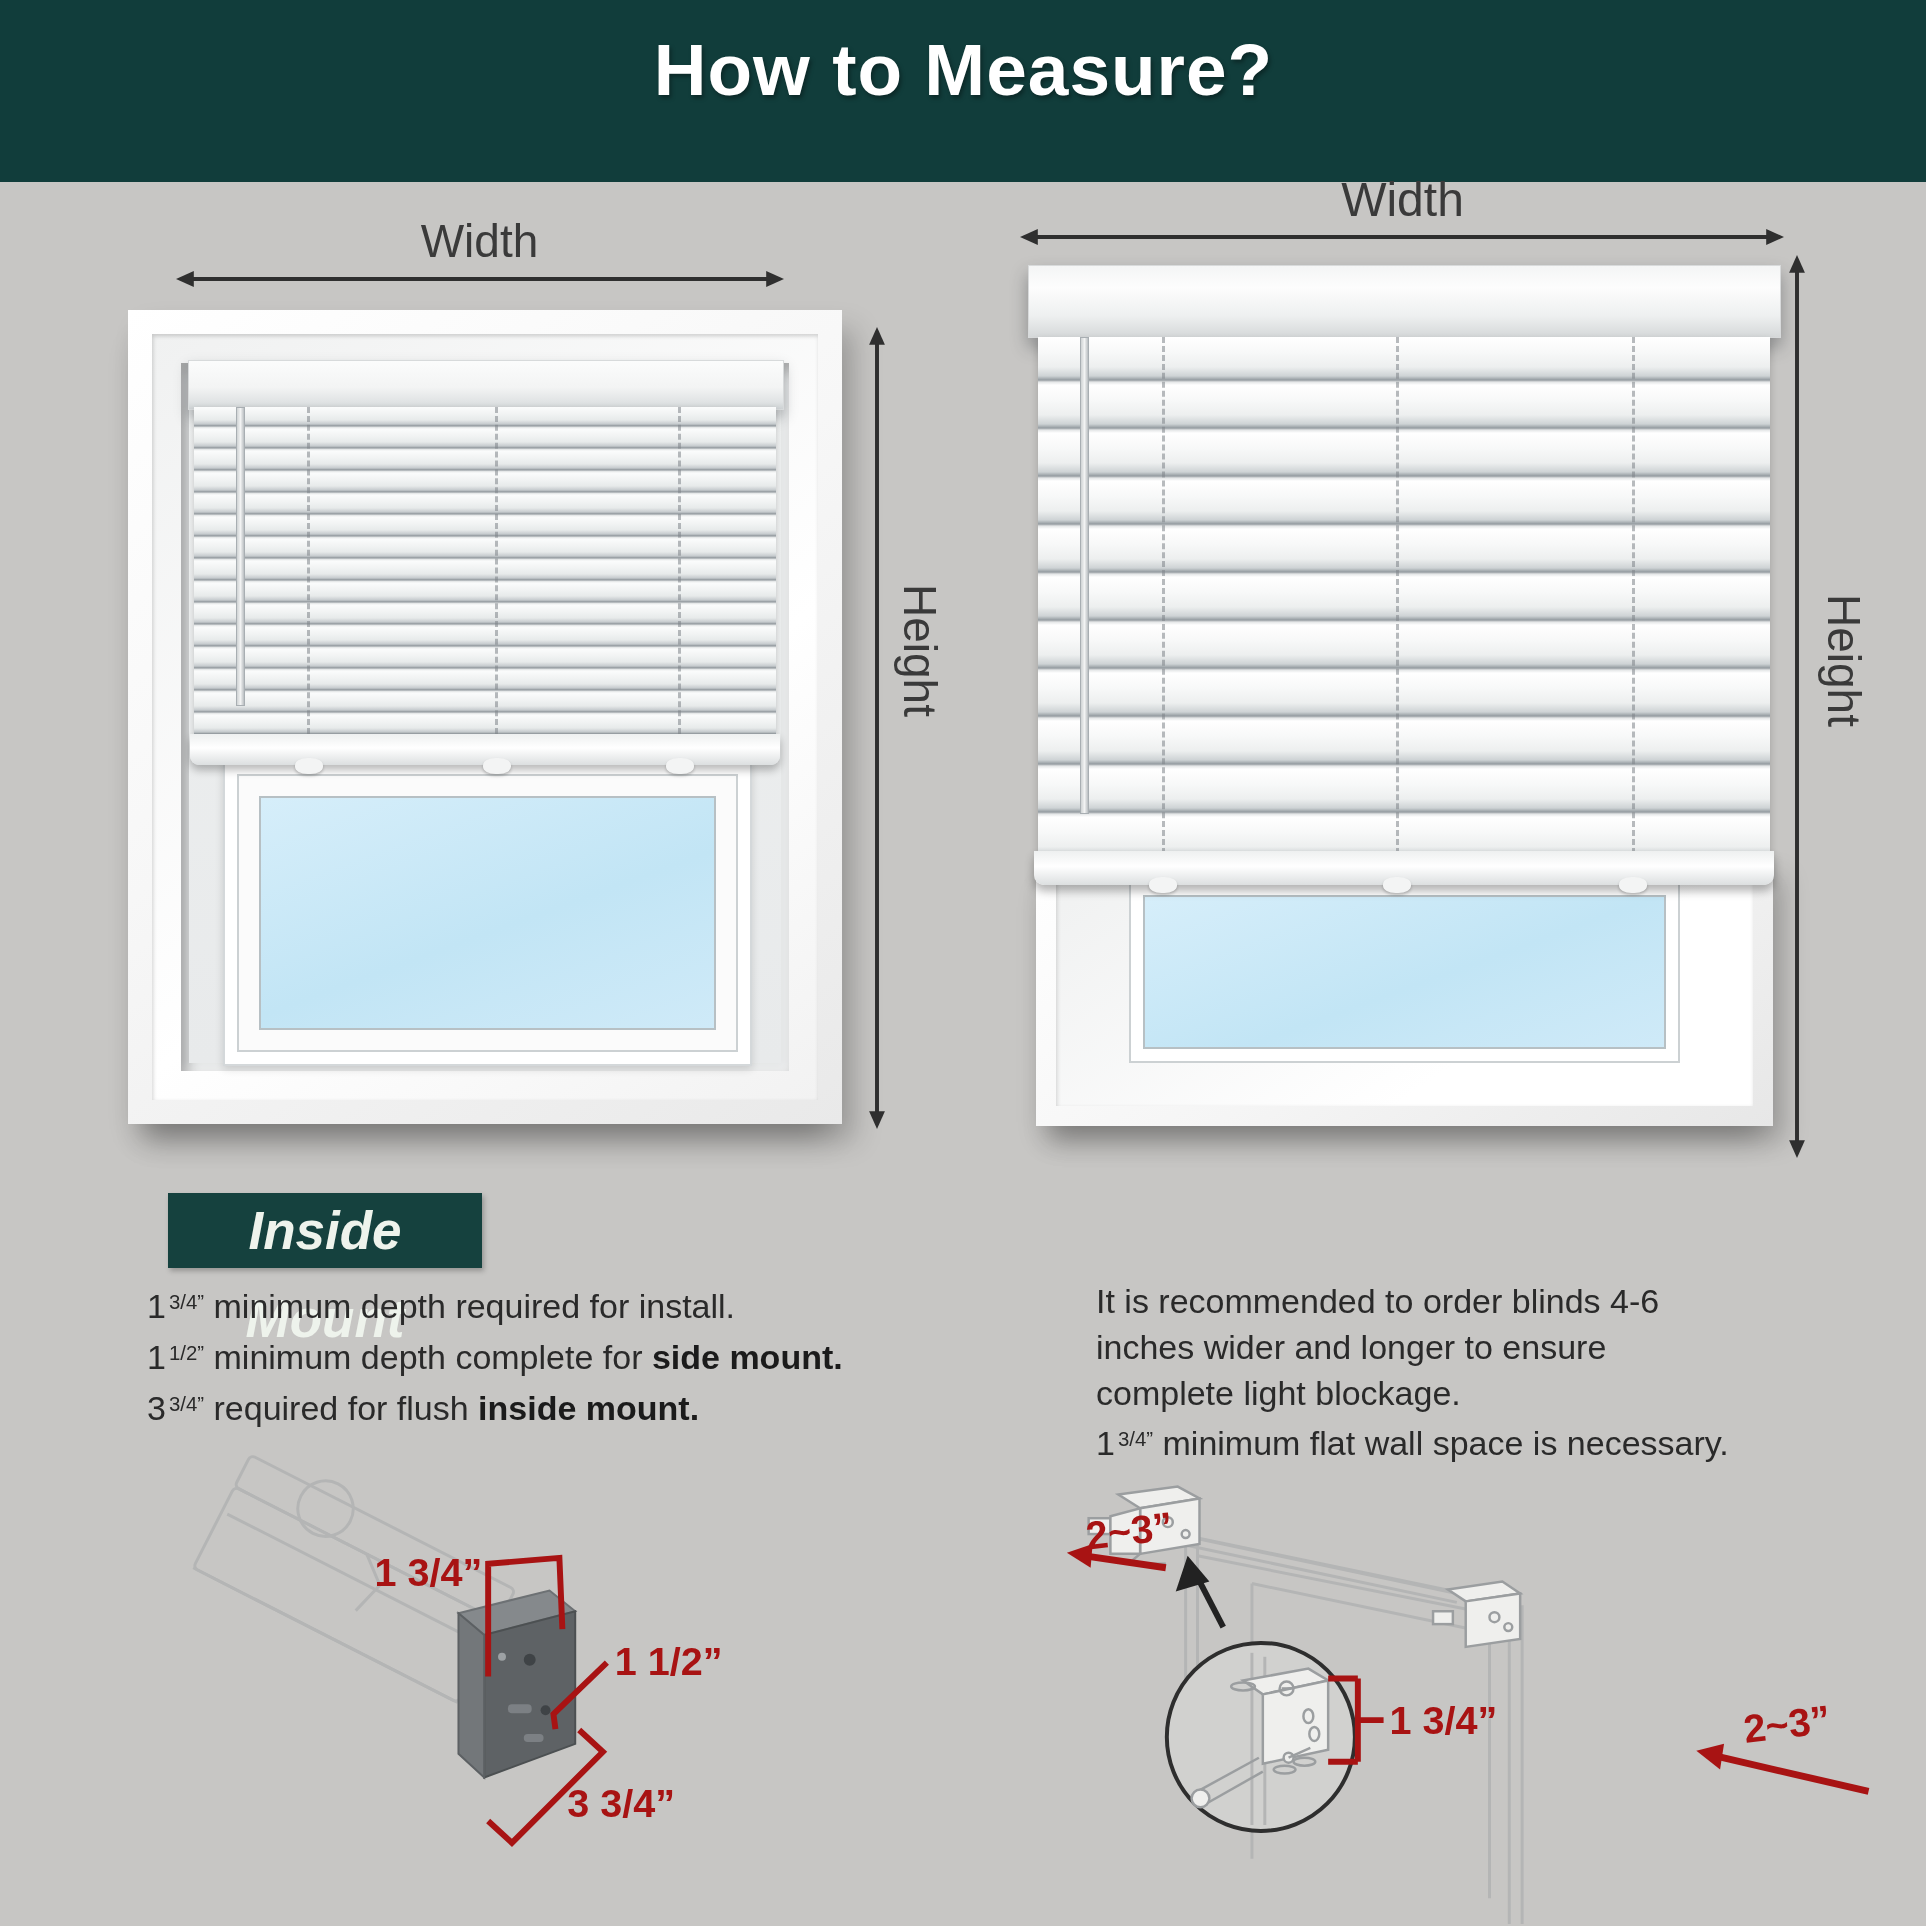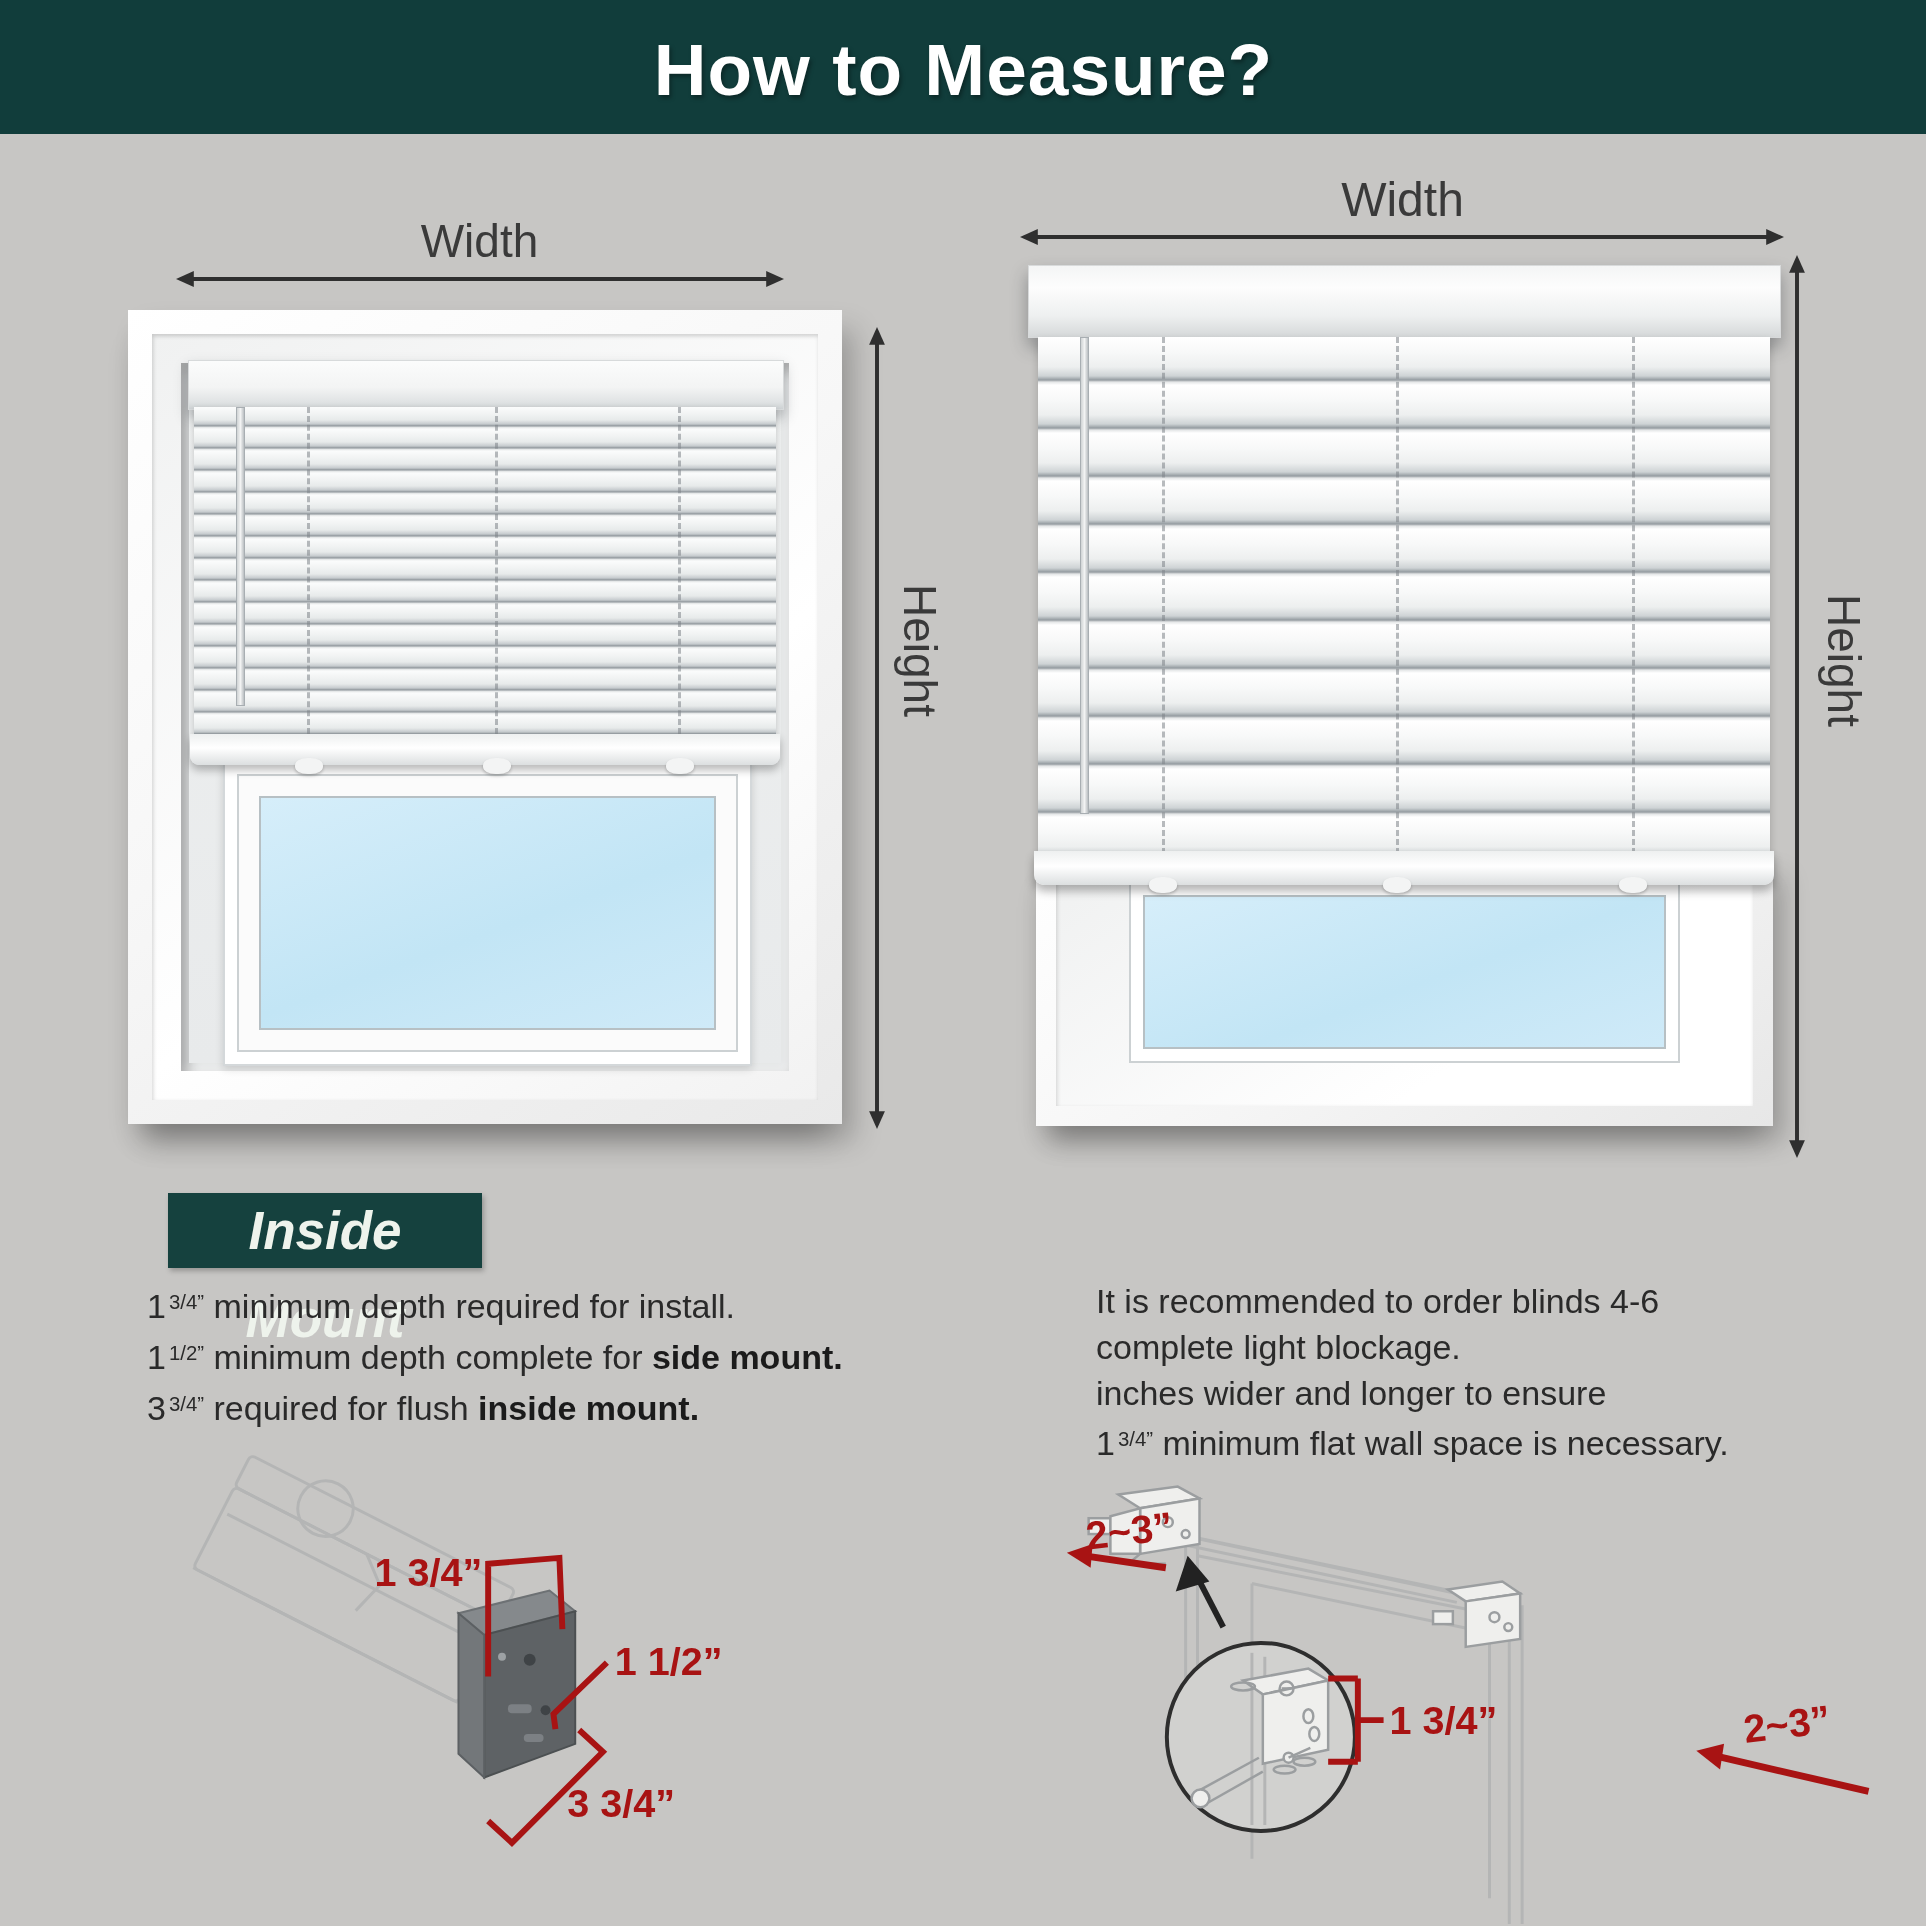--- a/index.html
+++ b/index.html
@@ -1,20 +1,20 @@
 <!DOCTYPE html>
 <html><head>
 <meta charset="utf-8">
 <style>
   html,body{margin:0;padding:0;}
   body{font-family:"Liberation Sans",sans-serif;background:#c7c6c4;}
   .stage{position:relative;width:1927px;height:1927px;background:#c7c6c4;overflow:hidden;}
 
   
-  .hdr{position:absolute;left:0;top:0;width:1927px;height:134px;background:#113d3b;}
+  .hdr{position:absolute;left:0;top:0;width:1927px;height:182px;background:#113d3b;}
   .hdr .title{position:absolute;left:0;top:28px;width:100%;text-align:center;
     font-size:73px;font-weight:700;color:#ffffff;letter-spacing:1px;
     text-shadow:2px 3px 4px rgba(0,0,0,.35);}
 
   
   .dimlabel{position:absolute;color:#3a3a3a;font-size:46px;}
   .dimlabel.h{writing-mode:vertical-rl;}
 
   
   .lwin{position:absolute;left:128px;top:310px;width:714px;height:814px;
@@ -198,22 +198,22 @@
     <polyline class="red-line" points="268,232 268,118 340,112 343,184"></polyline>
     <text class="red-label" x="262" y="140" text-anchor="end" font-size="42">1 3/4”</text>
     <polyline class="red-line" points="388,218 334,270 336,285"></polyline>
     <text class="red-label" x="396" y="230" font-size="42">1 1/2”</text>
     <polyline class="red-line" points="268,378 292,400 384,308 360,286"></polyline>
     <text class="red-label" x="348" y="374" font-size="46">3 3/4”</text>
   </svg>
 
   <div class="bodytext" style="left:1096px;top:1278px;width:733px;">
     <div class="oline">It is recommended to order blinds 4-6</div>
+    <div class="oline">inches wider and longer to ensure</div>
     <div class="oline">complete light blockage.</div>
-    <div class="oline">inches wider and longer to ensure</div>
     <div class="oline"><span>1</span><sup class="frac">3/4”</sup><span> minimum flat wall space is necessary.</span></div>
   </div>
 
   <svg style="left:1049px;top:1443px;" width="877" height="481" viewBox="0 0 886 486">
     <g class="gray-line">
       <path d="M138,58 V252"></path>
         <path d="M150,60 V246"></path>
       <path d="M150,96 L468,162"></path>
         <path d="M150,114 L463,176"></path>
       <path d="M205,142 L445,192"></path>

